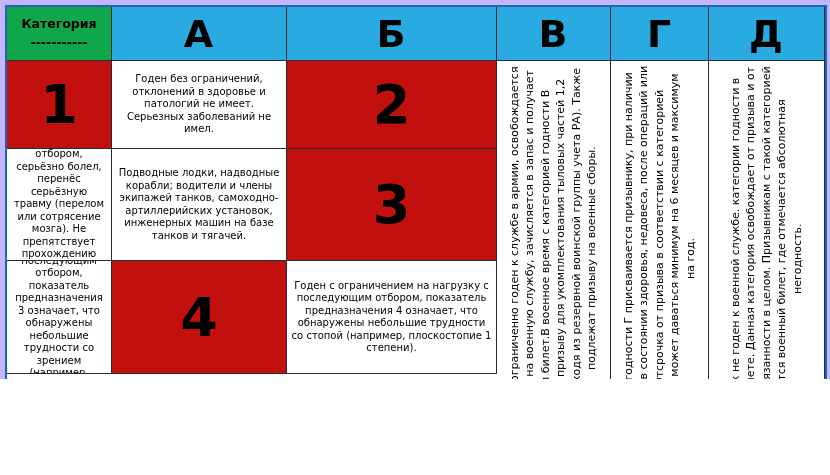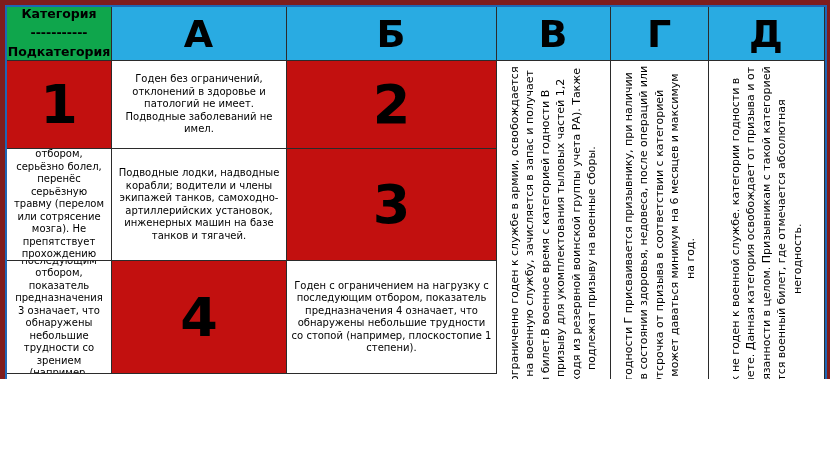--- a/index.html
+++ b/index.html
@@ -2,21 +2,21 @@
 <html style="--header_bg: #29abe2; --row_bg: #c2100f; --corner_bg: #0fa64c; --cell_bg: #ffffff; --text: #000000; --grid_border: #2b2b2b; --outer_border: #1e66b5;"><head>
 <meta charset="utf-8">
 <style>
   :root{
     --header_bg:#29abe2; --row_bg:#c2100f; --corner_bg:#0fa64c;
     --cell_bg:#ffffff; --text:#000000; --grid_border:#2b2b2b; --outer_border:#1e66b5;
   }
   *{box-sizing:border-box;}
   html,body{margin:0;padding:0;background:#fff;}
   body{font-family:"DejaVu Sans","Liberation Sans",sans-serif;color:var(--text);}
-  .page{width:830px;height:379px;padding:5px 4px 6px 5px;background:#7f1d1d;}
+  .page{width:830px;height:379px;padding:5px 4px 6px 5px;background:#c4b5fd;}
   .table-wrap{
     border:2px solid var(--outer_border);
     background:#fff;
     padding-bottom:7px;
     width:822px;
   }
   .grid{
     display:grid;
     grid-template-columns:105px 175px 210px 114px 98px 116px;
     grid-template-rows:54px 88px 112px 113px 83px;
@@ -67,30 +67,29 @@
 </head>
 <body>
 
 <div class="page">
   <div class="table-wrap">
     <div class="grid">
 
       <div class="cell corner">
         <span>Категория</span>
         <span>-----------</span>
-        <span>Подкатегория</span>
       </div>
       <div class="cell head">А</div>
       <div class="cell head">Б</div>
       <div class="cell head">В</div>
       <div class="cell head">Г</div>
       <div class="cell head">Д</div>
 
       <div class="cell rownum">1</div>
-      <div class="cell txt">Годен без ограничений, отклонений в здоровье и патологий не имеет. Подводные заболеваний не имел.</div>
+      <div class="cell txt">Годен без ограничений, отклонений в здоровье и патологий не имеет. Серьезных заболеваний не имел.</div>
 
       <div class="cell vcell vcol4">
         <div class="vtext">Призывник ограниченно годен к службе в армии, освобождается от призыва на военную службу, зачисляется в запас и получает военный билет.В военное время с категорией годности В подлежат призыву для укомплектования тыловых частей 1,2 очереди(исходя из резервной воинской группы учета РА). Также подлежат призыву на военные сборы.</div>
       </div>
       <div class="cell vcell vcol5">
         <div class="vtext">Категория годности Г присваивается призывнику, при наличии отклонений в состоянии здоровья, недовеса, после операций или травм. Отсрочка от призыва в соответствии с категорией годности Г может даваться минимум на 6 месяцев и максимум на год.</div>
       </div>
       <div class="cell vcell vcol6">
         <div class="vtext">Призывник не годен к военной службе. категории годности в военном билете. Данная категория освобождает от призыва и от воинской обязанности в целом. Призывникам с такой категорией выдаётся военный билет, где отмечается абсолютная негодность.</div>
       </div>

